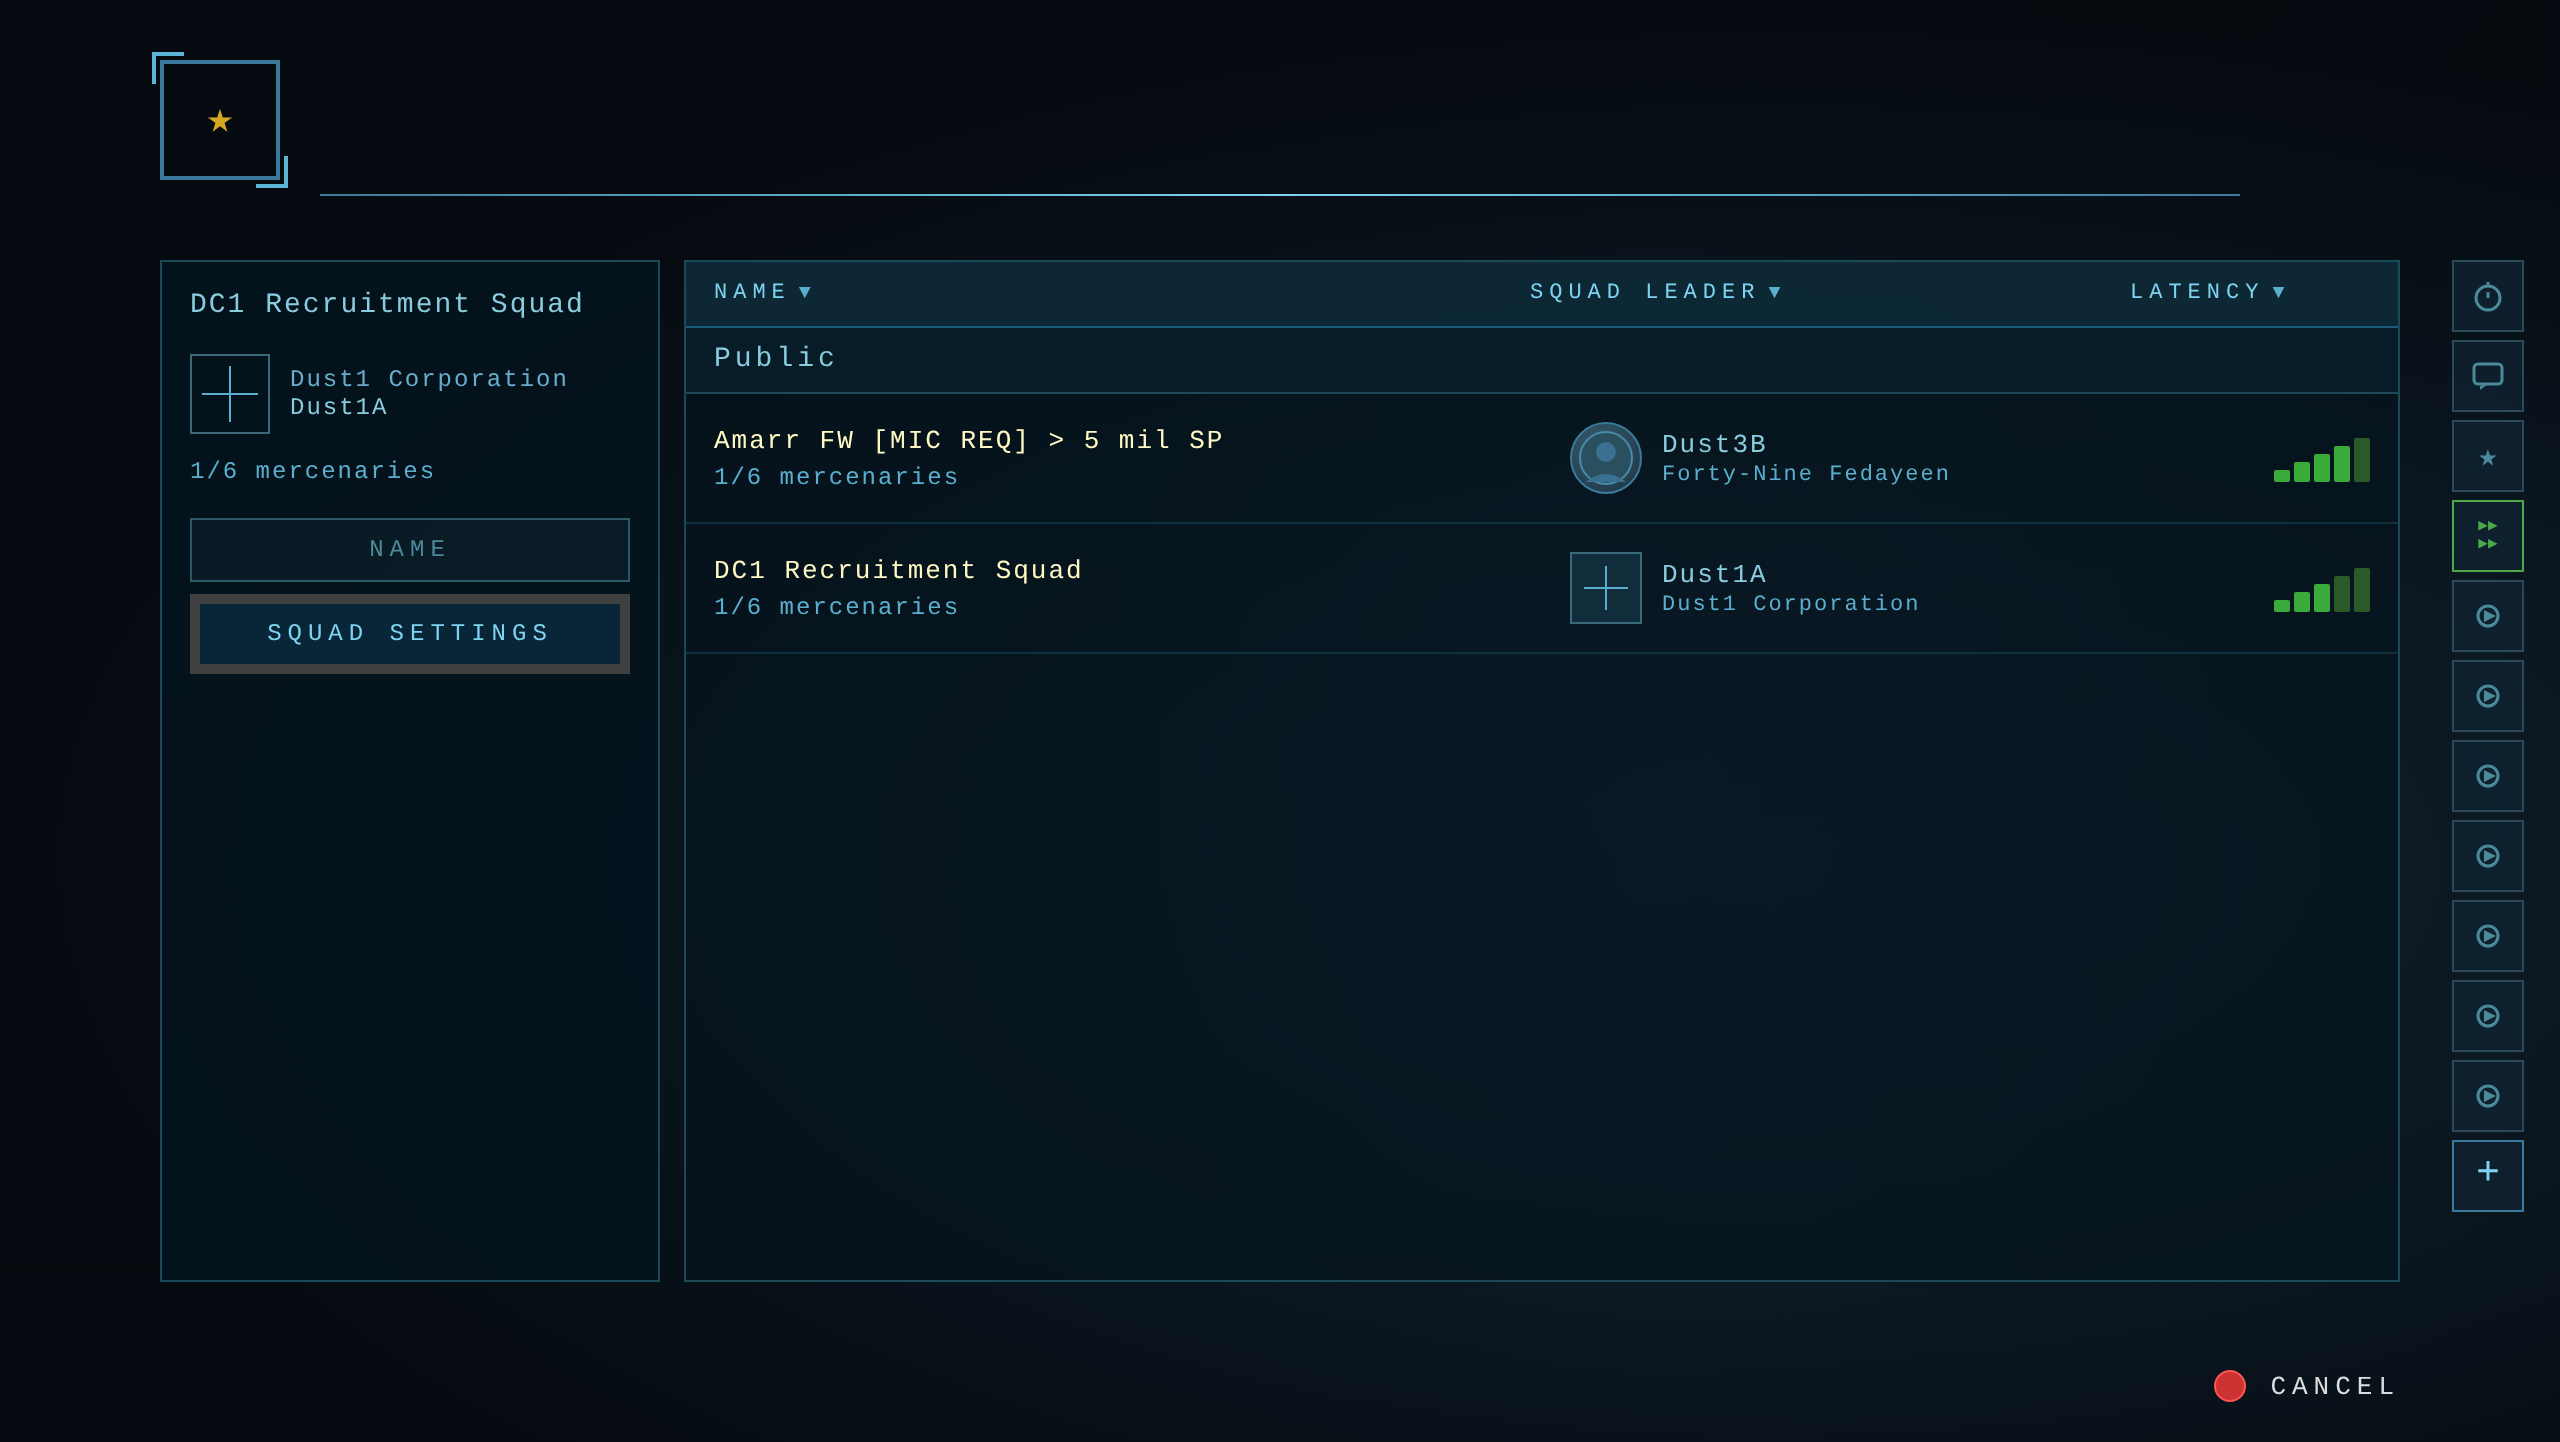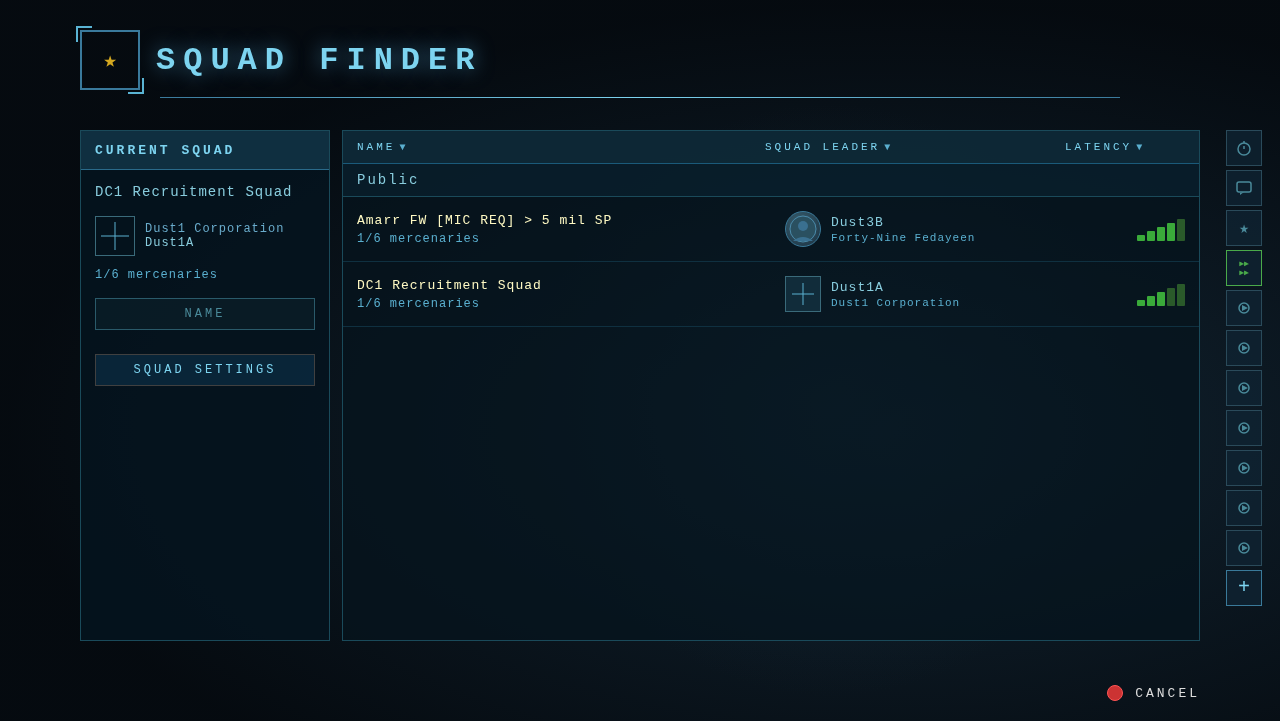--- a/index.html
+++ b/index.html
@@ -221,28 +221,27 @@
       letter-spacing: 3px;
       cursor: pointer;
       margin-bottom: 6px;
       text-align: center;
     }
 
     .btn-squad-settings {
       width: 100%;
       padding: 8px;
       background: rgba(10, 40, 60, 0.9);
-      border: 1px solid #404040;
+      border: 5px solid #404040;
       color: #7dd4f0;
       font-family: 'Courier New', monospace;
       font-size: 12px;
       letter-spacing: 3px;
       cursor: pointer;
       text-align: center;
-      margin-top: 18px;
     }
 
     
     .right-panel {
       flex: 1;
       background: rgba(5, 20, 30, 0.75);
       border: 1px solid #1a4a5a;
       display: flex;
       flex-direction: column;
     }
@@ -478,31 +477,27 @@
 <body>
 
 <div class="bg-overlay"></div>
 <div class="soldier-bg"></div>
 
 <div class="header-area">
   <div class="header-bracket">
     <div class="bracket-icon">
       <span class="star-icon">★</span>
     </div>
-    <h1 class="header-title">SQUAD  FINDER</h1>
   </div>
   <div class="header-line"></div>
 </div>
 
 <div class="main-content">
 
   <div class="left-panel">
-    <div class="panel-header">
-      <span class="panel-header-text">CURRENT SQUAD</span>
-    </div>
     <div class="panel-body">
       <div class="squad-name">DC1 Recruitment Squad</div>
 
       <div class="squad-member">
         <div class="member-icon">
           <div class="crosshair"></div>
         </div>
         <div class="member-info">
           <div class="member-corp">Dust1 Corporation</div>
           <div class="member-name">Dust1A</div>

